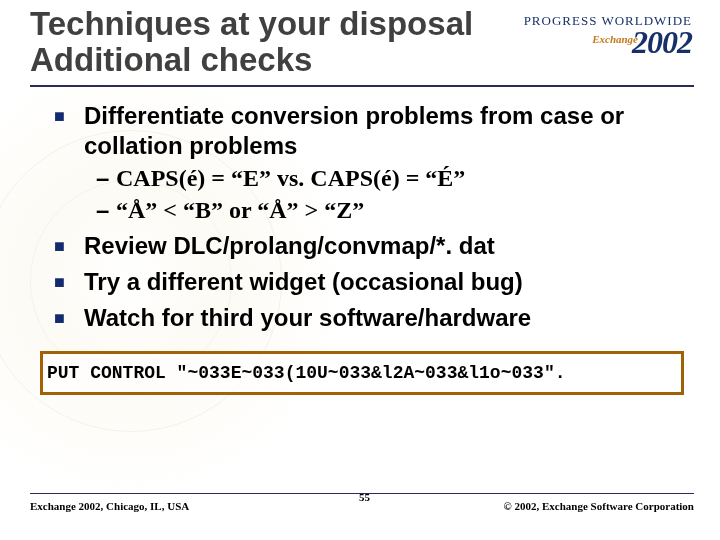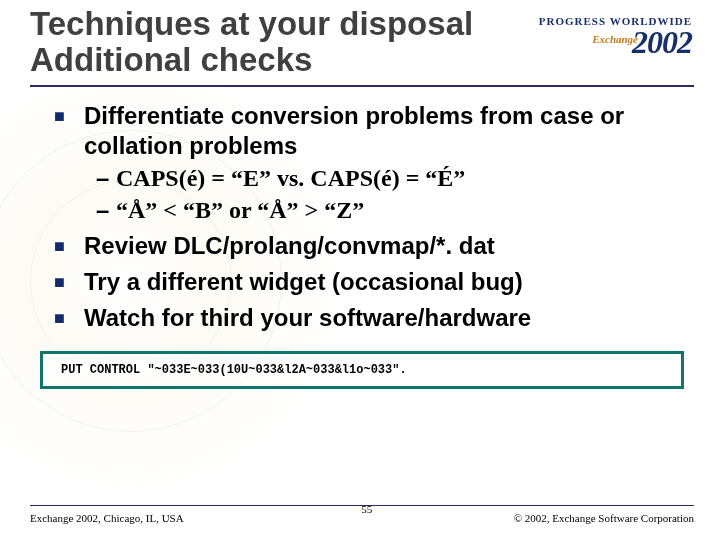--- a/index.html
+++ b/index.html
@@ -65,24 +65,24 @@
   }
   .logo{
     text-align:right;
     padding-top:6px;
     padding-right:2px;
     font-family:"Times New Roman",serif;
     line-height:1;
     white-space:nowrap;
   }
   .logo .tag{
-    font-size:11px;
+    font-size:13px;
     letter-spacing:1px;
     color:#18306a;
-    font-weight:bold;
+    font-weight:normal;
   }
   .logo .yearwrap{
     position:relative;
     display:block;
     margin-top:-2px;
   }
   .logo .exch{
     font-size:11px;
     font-style:italic;
     font-weight:bold;
@@ -127,36 +127,36 @@
   .l2{
     display:flex;
     margin:2px 0 2px 42px;
   }
   .l2 .dash{
     flex:0 0 20px;
   }
   .l2 .txt{flex:1;font-family:Liberation Serif, serif;}
   .codebox{
     margin:18px 10px 0 10px;
-    border:3px solid #0f766e;
-    padding:9px 18px;
+    border:3px solid #a16207;
+    padding:9px 4px;
     font-family:"Courier New",monospace;
-    font-size:12px;
+    font-size:18px;
     font-weight:bold;
     color:#000;
     background:rgba(255,255,255,0.6);
     white-space:nowrap;
     overflow:hidden;
   }
   .footer{
     position:absolute;
-    left:30px;right:26px;bottom:16px;
+    left:30px;right:26px;bottom:28px;
     font-family:"Times New Roman",serif;
     font-size:11px;
-    font-weight:normal;
+    font-weight:bold;
     color:#000;
   }
   .footer .fr{
     border:none;
     border-top:1px solid #2c2c5a;
     margin:0 0 6px 0;
   }
   .footer .row{
     display:flex;
     justify-content:space-between;

